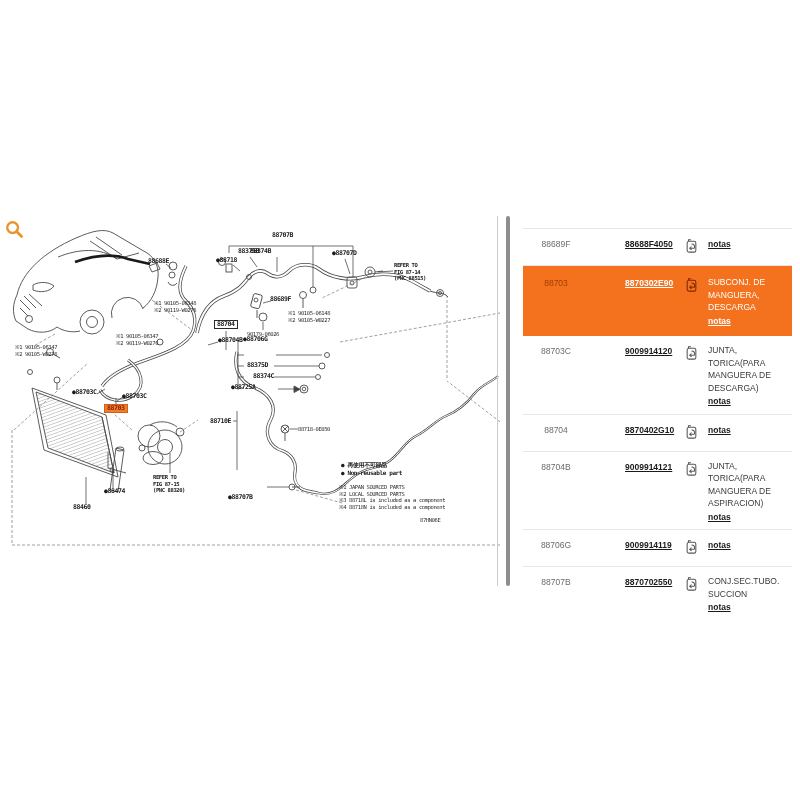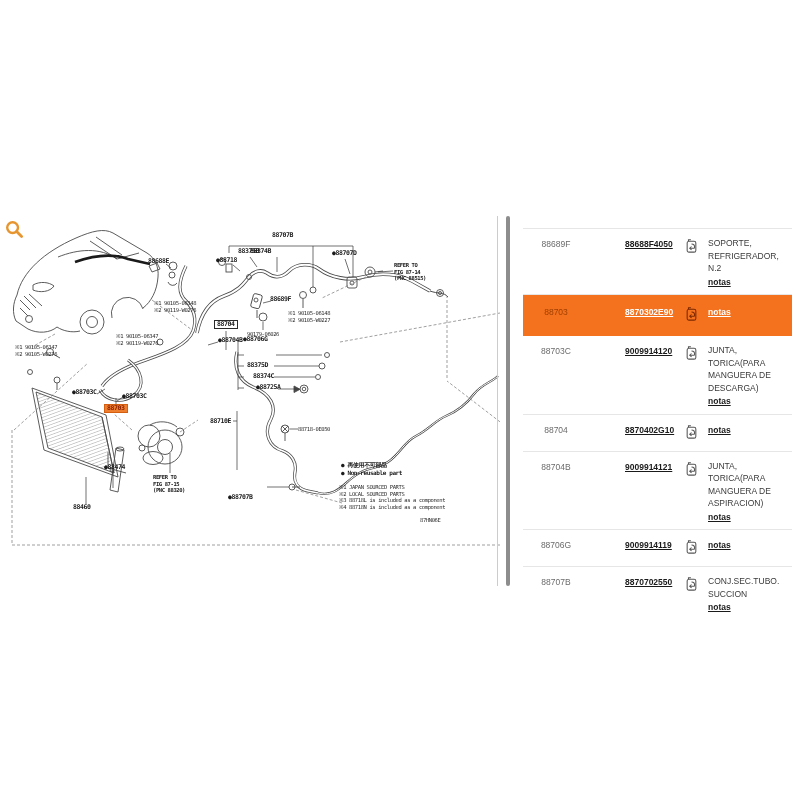--- a/index.html
+++ b/index.html
@@ -187,30 +187,30 @@
       <div class="dlabel boxed" style="left: 214px; top: 320px;">88704</div>
       <div class="dlabel small" style="left: 247px; top: 331px;">90179-06026</div>
       <div class="dlabel part" style="left: 218px; top: 337px;">●88704B</div>
       <div class="dlabel small" style="left: 116px; top: 333px;">※1 90105-06347
 ※2 90119-W0276</div>
       <div class="dlabel small" style="left: 15px; top: 344px;">※1 90105-06347
 ※2 90105-W0276</div>
       <div class="dlabel part" style="left: 243px; top: 336px;">●88706G</div>
       <div class="dlabel part" style="left: 247px; top: 362px;">88375D</div>
       <div class="dlabel part" style="left: 247px; top: 373px; margin-left: 6px;">88374C</div>
-      <div class="dlabel part" style="left: 256px; top: 384px;">●88725A</div>
+      <div class="dlabel part" style="left: 231px; top: 384px;">●88725A</div>
       <div class="dlabel part" style="left: 72px; top: 389px;">●88703C</div>
       <div class="dlabel part" style="left: 122px; top: 393px;">●88703C</div>
       <div class="dlabel hl" style="left: 104px; top: 404px;">88703</div>
       <div class="dlabel part" style="left: 210px; top: 418px;">88710E</div>
       <div class="dlabel small" style="left: 298px; top: 426px;">88718-0E050</div>
       <div class="dlabel ref" style="left: 153px; top: 474px;">REFER TO
 FIG 87-15
 (PNC 88320)</div>
-      <div class="dlabel part" style="left: 104px; top: 464px;">●88474</div>
+      <div class="dlabel part" style="left: 104px; top: 488px;">●88474</div>
       <div class="dlabel part" style="left: 73px; top: 504px;">88460</div>
       <div class="dlabel part" style="left: 228px; top: 482px; margin-top: 12px;">●88707B</div>
       <div class="dlabel legend" style="left: 341px; top: 461px;">● 再使用不可部品</div>
       <div class="dlabel legend" style="left: 341px; top: 469px;">● Non-reusable part</div>
       <div class="dlabel small" style="left: 339px; top: 484px;">※1 JAPAN SOURCED PARTS
 ※2 LOCAL SOURCED PARTS
 ※3 88718L is included as a component
 ※4 88718N is included as a component</div>
       <div class="dlabel small" style="left: 420px; top: 517px;">87HN06E</div>
     </div>
@@ -220,33 +220,33 @@
   <div class="catalog" id="parts-table">
       <div class="row">
         <div class="c-code">88689F</div>
         <a class="c-num">88688F4050</a>
         <span class="c-icon"><svg width="13" height="17" viewBox="-1 -1 15 18" fill="none" stroke="currentColor" stroke-width="1.2">
             <rect x="1.5" y="2" width="10" height="12.5" rx="2"></rect>
             <path d="M3,2 L3,0.3 L5.8,0.3"></path>
             <path d="M10,10 L4.5,10 M10,10 C10.5,6.5 9,5 6.5,5"></path>
             <path d="M6.5,8 L4.5,10 L6.5,12"></path>
           </svg></span>
-        <div class="c-desc"><div class="desc-text">SOPORTE, REFRIGERADOR,
-N.2</div><a class="notas">notas</a></div>
+        <div class="c-desc"><a class="notas">notas</a></div>
       </div>
       <div class="row hl">
         <div class="c-code">88703</div>
         <a class="c-num">8870302E90</a>
         <span class="c-icon"><svg width="13" height="17" viewBox="-1 -1 15 18" fill="none" stroke="currentColor" stroke-width="1.2">
             <rect x="1.5" y="2" width="10" height="12.5" rx="2"></rect>
             <path d="M3,2 L3,0.3 L5.8,0.3"></path>
             <path d="M10,10 L4.5,10 M10,10 C10.5,6.5 9,5 6.5,5"></path>
             <path d="M6.5,8 L4.5,10 L6.5,12"></path>
           </svg></span>
-        <div class="c-desc"><a class="notas">notas</a></div>
+        <div class="c-desc"><div class="desc-text">SUBCONJ. DE MANGUERA,
+DESCARGA</div><a class="notas">notas</a></div>
       </div>
       <div class="row">
         <div class="c-code">88703C</div>
         <a class="c-num">9009914120</a>
         <span class="c-icon"><svg width="13" height="17" viewBox="-1 -1 15 18" fill="none" stroke="currentColor" stroke-width="1.2">
             <rect x="1.5" y="2" width="10" height="12.5" rx="2"></rect>
             <path d="M3,2 L3,0.3 L5.8,0.3"></path>
             <path d="M10,10 L4.5,10 M10,10 C10.5,6.5 9,5 6.5,5"></path>
             <path d="M6.5,8 L4.5,10 L6.5,12"></path>
           </svg></span>

